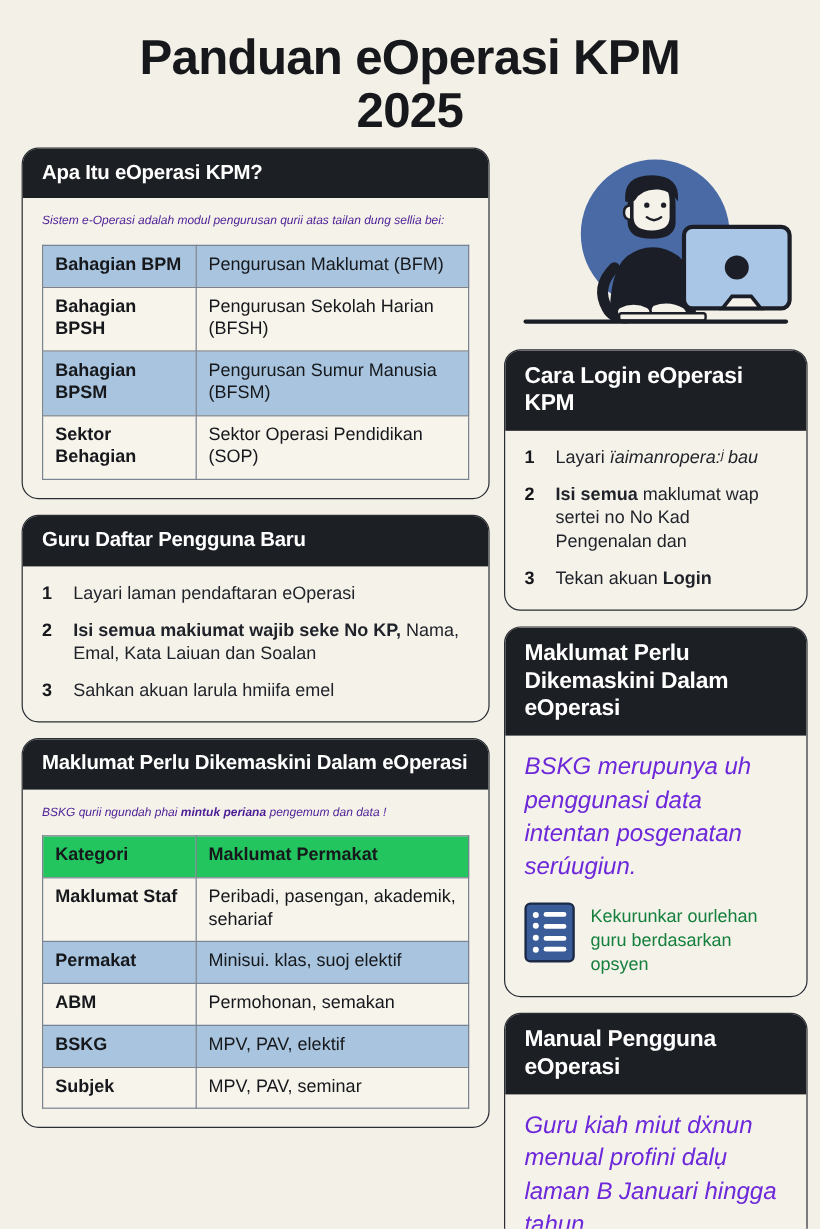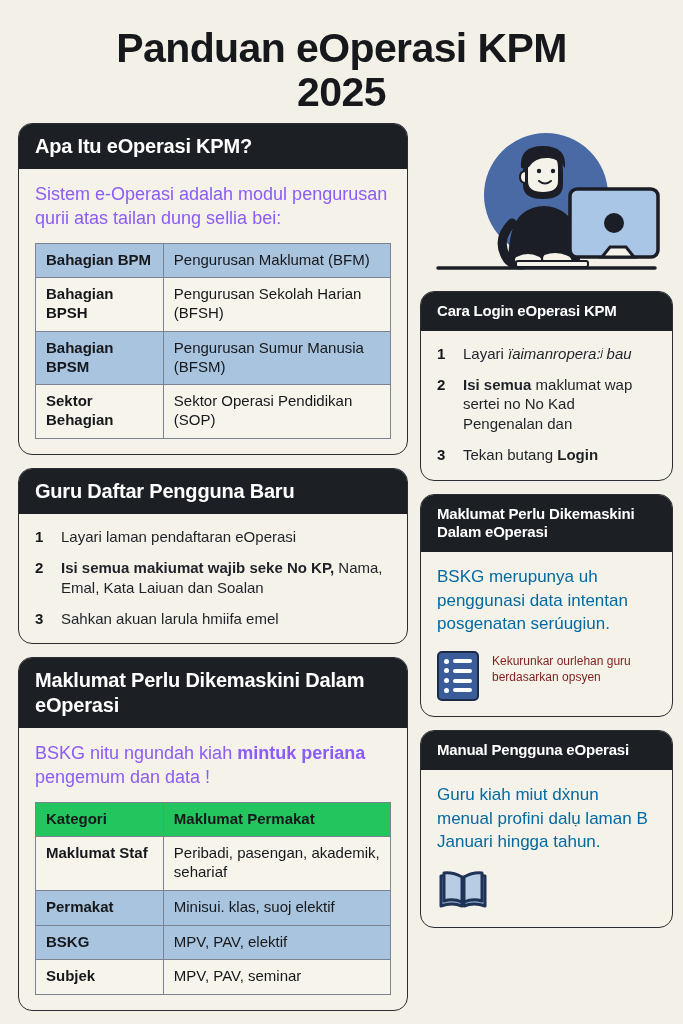--- a/index.html
+++ b/index.html
@@ -47,36 +47,37 @@
   .card {
     background: #f5f2ea;
     border: 1.5px solid #2a2d33;
     border-radius: 14px;
     margin-bottom: 13px;
     overflow: hidden;
   }
   .card-header {
     background: #1c1f24;
     color: #ffffff;
-    font-size: 20px;
+    font-size: 17px;
     font-weight: bold;
     line-height: 1.22;
     padding: 10px 16px 11px;
     letter-spacing: -0.2px;
   }
-  .card-header.small { font-size: 15px; }
+  .card-header.small { font-size: 19px; }
   .card-body {
     padding: 13px 16px 15px;
   }
 
   .intro {
-    font-size: 18px;
+    font-size: 10px;
     line-height: 1.35;
-    color: #8b5cf6;
+    color: #4c1d95;
     margin-bottom: 12px;
+    font-style: italic;
   }
   .intro .em { font-weight: bold; }
 
   
   table.info {
     width: 100%;
     border-collapse: collapse;
     border: 1.5px solid #5a6270;
     table-layout: fixed;
   }
@@ -111,35 +112,36 @@
     flex: 0 0 14px;
     text-align: left;
     color: #16181c;
   }
   .step-text { flex: 1; color: #1f2228; }
   .step-text b { font-weight: bold; }
   .step-text i { font-style: italic; }
 
   
   .body-text {
-    font-size: 17px;
+    font-size: 20px;
     line-height: 1.38;
-    color: #0369a1;
+    color: #6d28d9;
+    font-style: italic;
   }
 
   .icon-row {
     display: flex;
     gap: 13px;
     align-items: flex-start;
     margin-top: 15px;
   }
   .icon-row .icon-label {
-    font-size: 12px;
+    font-size: 15px;
     line-height: 1.35;
-    color: #7f1d1d;
+    color: #15803d;
     padding-top: 2px;
   }
 
   
   .list-icon {
     flex: 0 0 42px;
     width: 42px;
     height: 50px;
     background: #3a5c99;
     border: 2px solid #1c2a47;
@@ -237,35 +239,39 @@
               <span class="step-num">3</span>
               <span class="step-text">Sahkan akuan larula hmiifa emel</span>
             </li>
           </ol>
         </div>
       </div>
 
       <div class="card">
         <div class="card-header">Maklumat Perlu Dikemaskini Dalam eOperasi</div>
         <div class="card-body">
-          <div class="intro"><span>BSKG nitu ngundah kiah </span><span class="em">mintuk periana</span><span> pengemum dan data !</span></div>
+          <div class="intro"><span>BSKG qurii ngundah phai </span><span class="em">mintuk periana</span><span> pengemum dan data !</span></div>
           <table class="info">
             <tbody>
               <tr class="hdr">
                 <th class="c1">Kategori</th>
                 <th class="c2">Maklumat Permakat</th>
               </tr>
               <tr class="cream">
                 <td class="c1">Maklumat Staf</td>
                 <td class="c2">Peribadi, pasengan, akademik, sehariaf</td>
               </tr>
               <tr class="blue">
                 <td class="c1">Permakat</td>
                 <td class="c2">Minisui. klas, suoj elektif</td>
               </tr>
+              <tr class="cream">
+                <td class="c1">ABM</td>
+                <td class="c2">Permohonan, semakan</td>
+              </tr>
               <tr class="blue">
                 <td class="c1">BSKG</td>
                 <td class="c2">MPV, PAV, elektif</td>
               </tr>
               <tr class="cream">
                 <td class="c1">Subjek</td>
                 <td class="c2">MPV, PAV, seminar</td>
               </tr>
             </tbody>
           </table>
@@ -316,21 +322,21 @@
             <li>
               <span class="step-num">1</span>
               <span class="step-text"><span>Layari </span><i>ïaimanropera:ʲ bau</i></span>
             </li>
             <li>
               <span class="step-num">2</span>
               <span class="step-text"><b>Isi semua</b><span> maklumat wap sertei no No Kad Pengenalan dan</span></span>
             </li>
             <li>
               <span class="step-num">3</span>
-              <span class="step-text"><span>Tekan butang </span><b>Login</b></span>
+              <span class="step-text"><span>Tekan akuan </span><b>Login</b></span>
             </li>
           </ol>
         </div>
       </div>
 
       <div class="card">
         <div class="card-header small">Maklumat Perlu Dikemaskini Dalam eOperasi</div>
         <div class="card-body">
           <div class="body-text">BSKG merupunya uh penggunasi data intentan posgenatan serúugiun.</div>
           <div class="icon-row">

